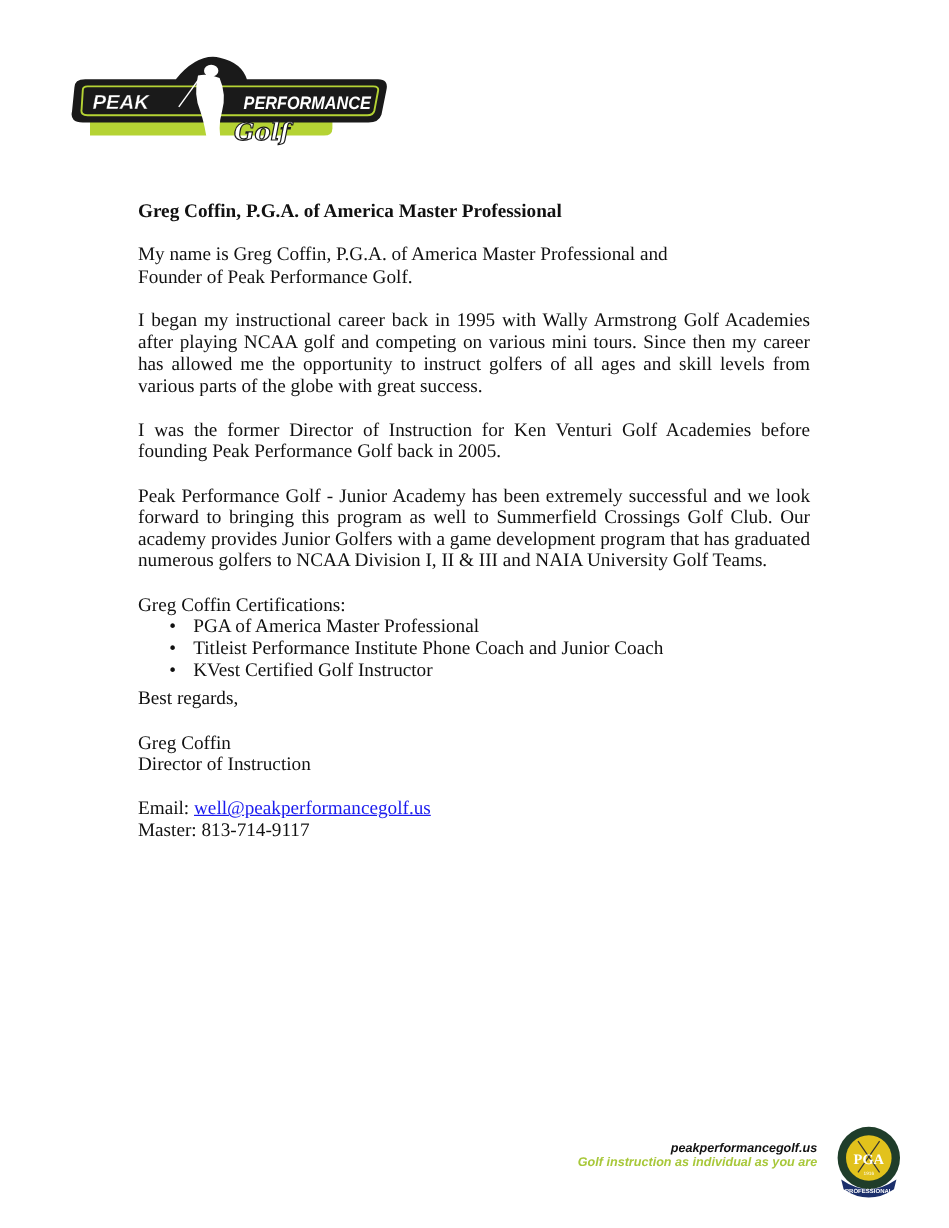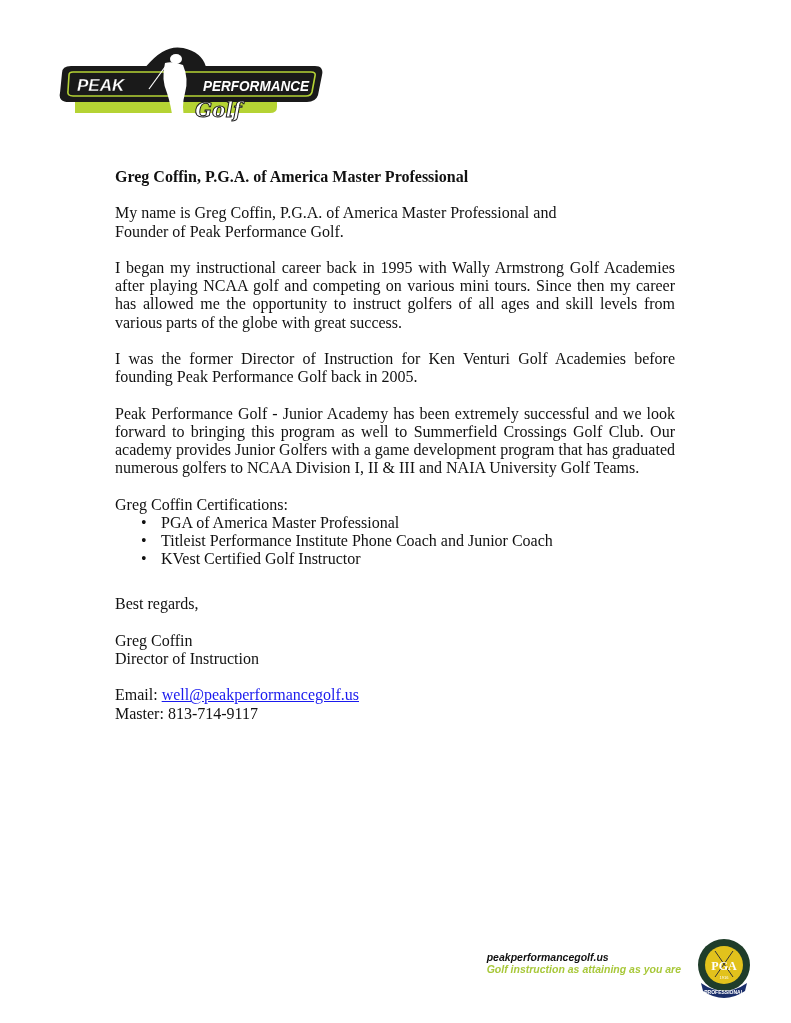--- a/index.html
+++ b/index.html
@@ -10,21 +10,21 @@
     font-family: "Liberation Serif", serif; font-size: 16px; line-height: 18.2px; color: #111;
   }
   .page-text p { margin: 0 0 18.2px 0; }
   .justify { text-align: justify; text-align-last: left; }
   .title { font-weight: bold; }
   .cert-list { margin: 0; padding: 0; list-style: none; }
   .cert-list li { position: relative; padding-left: 46px; }
   .cert-list li .bullet { position: absolute; left: 26px; top: 0; }
   .email-link { color: #1a1aee; text-decoration: underline; }
   .footer-text {
-    position: absolute; right: 110px; top: 951px; text-align: left;
+    position: absolute; right: 110px; top: 951px; text-align: right;
     font-family: "Liberation Sans", sans-serif; font-style: italic; font-weight: bold; font-size: 10.5px; line-height: 12px;
   }
   .footer-url { color: #111; }
   .footer-tag { color: #a8c83a; }
   .pga-badge { position: absolute; left: 695px; top: 937px; width: 58px; height: 64px; }
 </style>
 </head>
 <body>
 
 <svg class="logo" viewBox="0 0 270 80">
@@ -43,42 +43,42 @@
 
 <div class="page-text">
   <p class="title">Greg Coffin, P.G.A. of America Master Professional</p>
   <p>
     <span>My name is Greg Coffin, P.G.A. of America Master Professional and</span><br>
     <span>Founder of Peak Performance Golf.</span>
   </p>
   <p class="justify">I began my instructional career back in 1995 with Wally Armstrong Golf Academies after playing NCAA golf and competing on various mini tours. Since then my career has allowed me the opportunity to instruct golfers of all ages and skill levels from various parts of the globe with great success.</p>
   <p class="justify">I was the former Director of Instruction for Ken Venturi Golf Academies before founding Peak Performance Golf back in 2005.</p>
   <p class="justify">Peak Performance Golf - Junior Academy has been extremely successful and we look forward to bringing this program as well to Summerfield Crossings Golf Club.  Our academy provides Junior Golfers with a game development program that has graduated numerous golfers to NCAA Division I, II &amp; III and NAIA University Golf Teams.</p>
-  <div style="margin-bottom:27px;">
+  <div style="margin-bottom:6px;">
     <div>Greg Coffin Certifications:</div>
     <ul class="cert-list">
       <li><span class="bullet">•</span><span>PGA of America Master Professional</span></li>
       <li><span class="bullet">•</span><span>Titleist Performance Institute Phone Coach and Junior Coach</span></li>
       <li><span class="bullet">•</span><span>KVest Certified Golf Instructor</span></li>
     </ul>
   </div>
   <p>Best regards,</p>
   <p>
     <span>Greg Coffin</span><br>
     <span>Director of Instruction</span>
   </p>
   <div>
     <div><span>Email: </span><a class="email-link">well@peakperformancegolf.us</a></div>
     <div><span>Master: </span><span>813-714-9117</span></div>
   </div>
 </div>
 
 <div class="footer-text">
   <div class="footer-url">peakperformancegolf.us</div>
-  <div class="footer-tag">Golf instruction as attaining as you are</div>
+  <div class="footer-tag">Golf instruction as individual as you are</div>
 </div>
 
 <svg class="pga-badge" viewBox="0 0 58 64">
   <circle cx="29" cy="28" r="26" fill="#1f3d2a"></circle>
   <circle cx="29" cy="28" r="19" fill="#e2c21c"></circle>
   <line x1="20" y1="14" x2="38" y2="40" stroke="#333" stroke-width="1"></line>
   <line x1="38" y1="14" x2="20" y2="40" stroke="#333" stroke-width="1"></line>
   <text x="29" y="33" text-anchor="middle" font-family="Liberation Serif, serif" font-weight="bold" font-size="12" fill="#fff">PGA</text>
   <text x="29" y="42" text-anchor="middle" font-family="Liberation Sans, sans-serif" font-size="4" fill="#fff">1916</text>
   <path d="M6 46 Q29 62 52 46 L50 54 Q29 68 8 54 Z" fill="#1b2f6b"></path>

